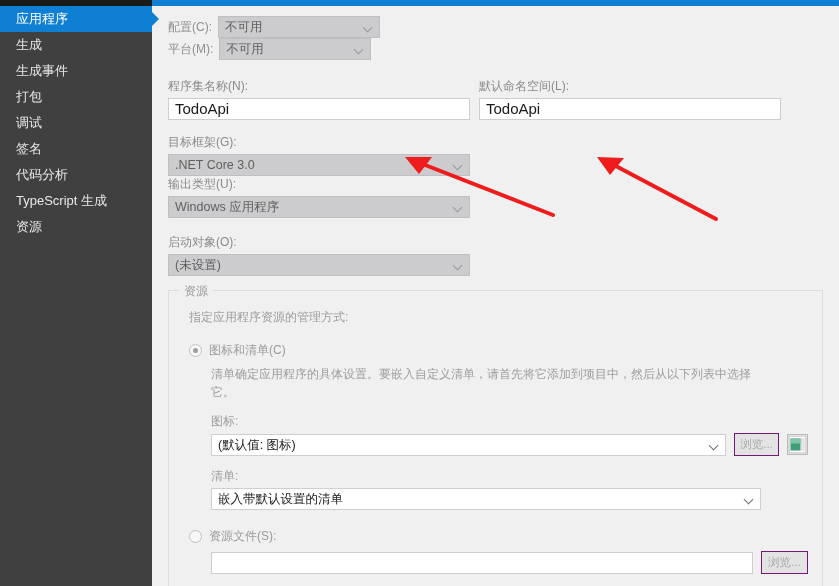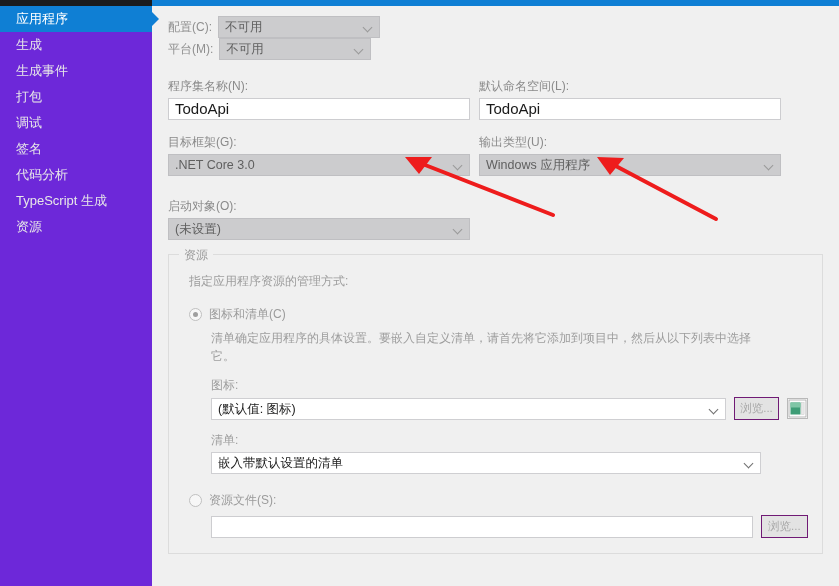--- a/index.html
+++ b/index.html
@@ -25,21 +25,21 @@
   .top-strip-dark {
     position: absolute; top: 0; left: 0;
     width: 152px; height: 6px;
     background: #1b1b1c;
     z-index: 6;
   }
 
   
   .sidebar {
     width: 152px; height: 586px;
-    background: #6d28d9;
+    background: #404040;
     padding-top: 6px;
     flex: 0 0 152px;
     position: relative;
     z-index: 3;
   }
   .side-item {
     height: 26px;
     line-height: 26px;
     padding-left: 16px;
     font-size: 13px;
@@ -308,21 +308,21 @@
         <div class="col-left">
           <div class="fld-label">程序集名称(N):</div>
           <div class="textbox">TodoApi</div>
         </div>
         <div class="col-right">
           <div class="fld-label">默认命名空间(L):</div>
           <div class="textbox">TodoApi</div>
         </div>
       </div>
 
-      <div class="row" style="margin-bottom:22px;">
+      <div class="row" style="margin-bottom:16px;flex-direction:column;">
         <div class="col-left">
           <div class="fld-label">目标框架(G):</div>
           <div class="combo">
             <span>.NET Core 3.0</span>
             <span class="chev"></span>
           </div>
         </div>
         <div class="col-right">
           <div class="fld-label">输出类型(U):</div>
           <div class="combo">

